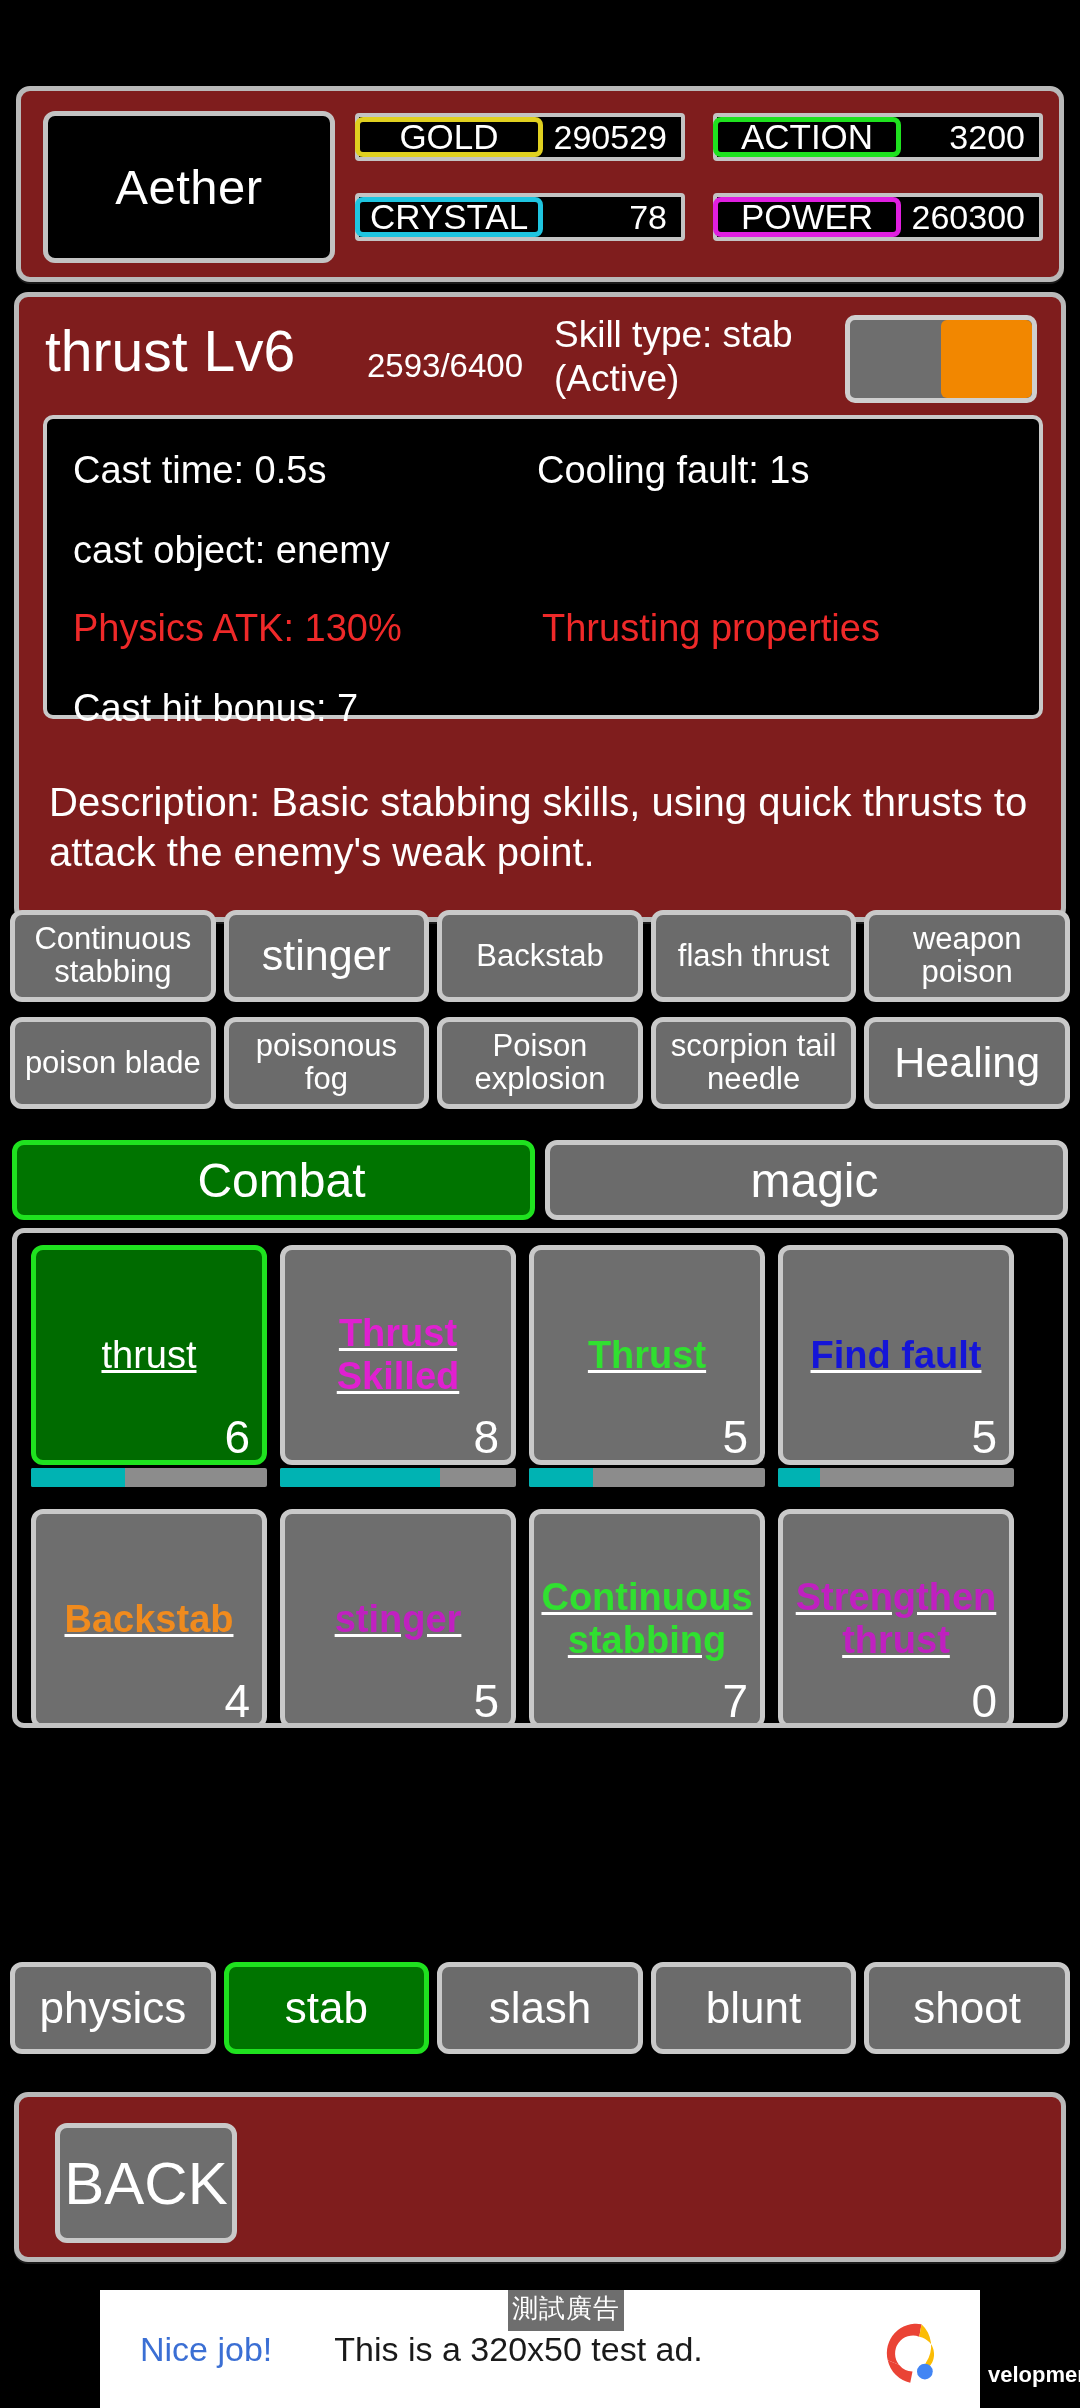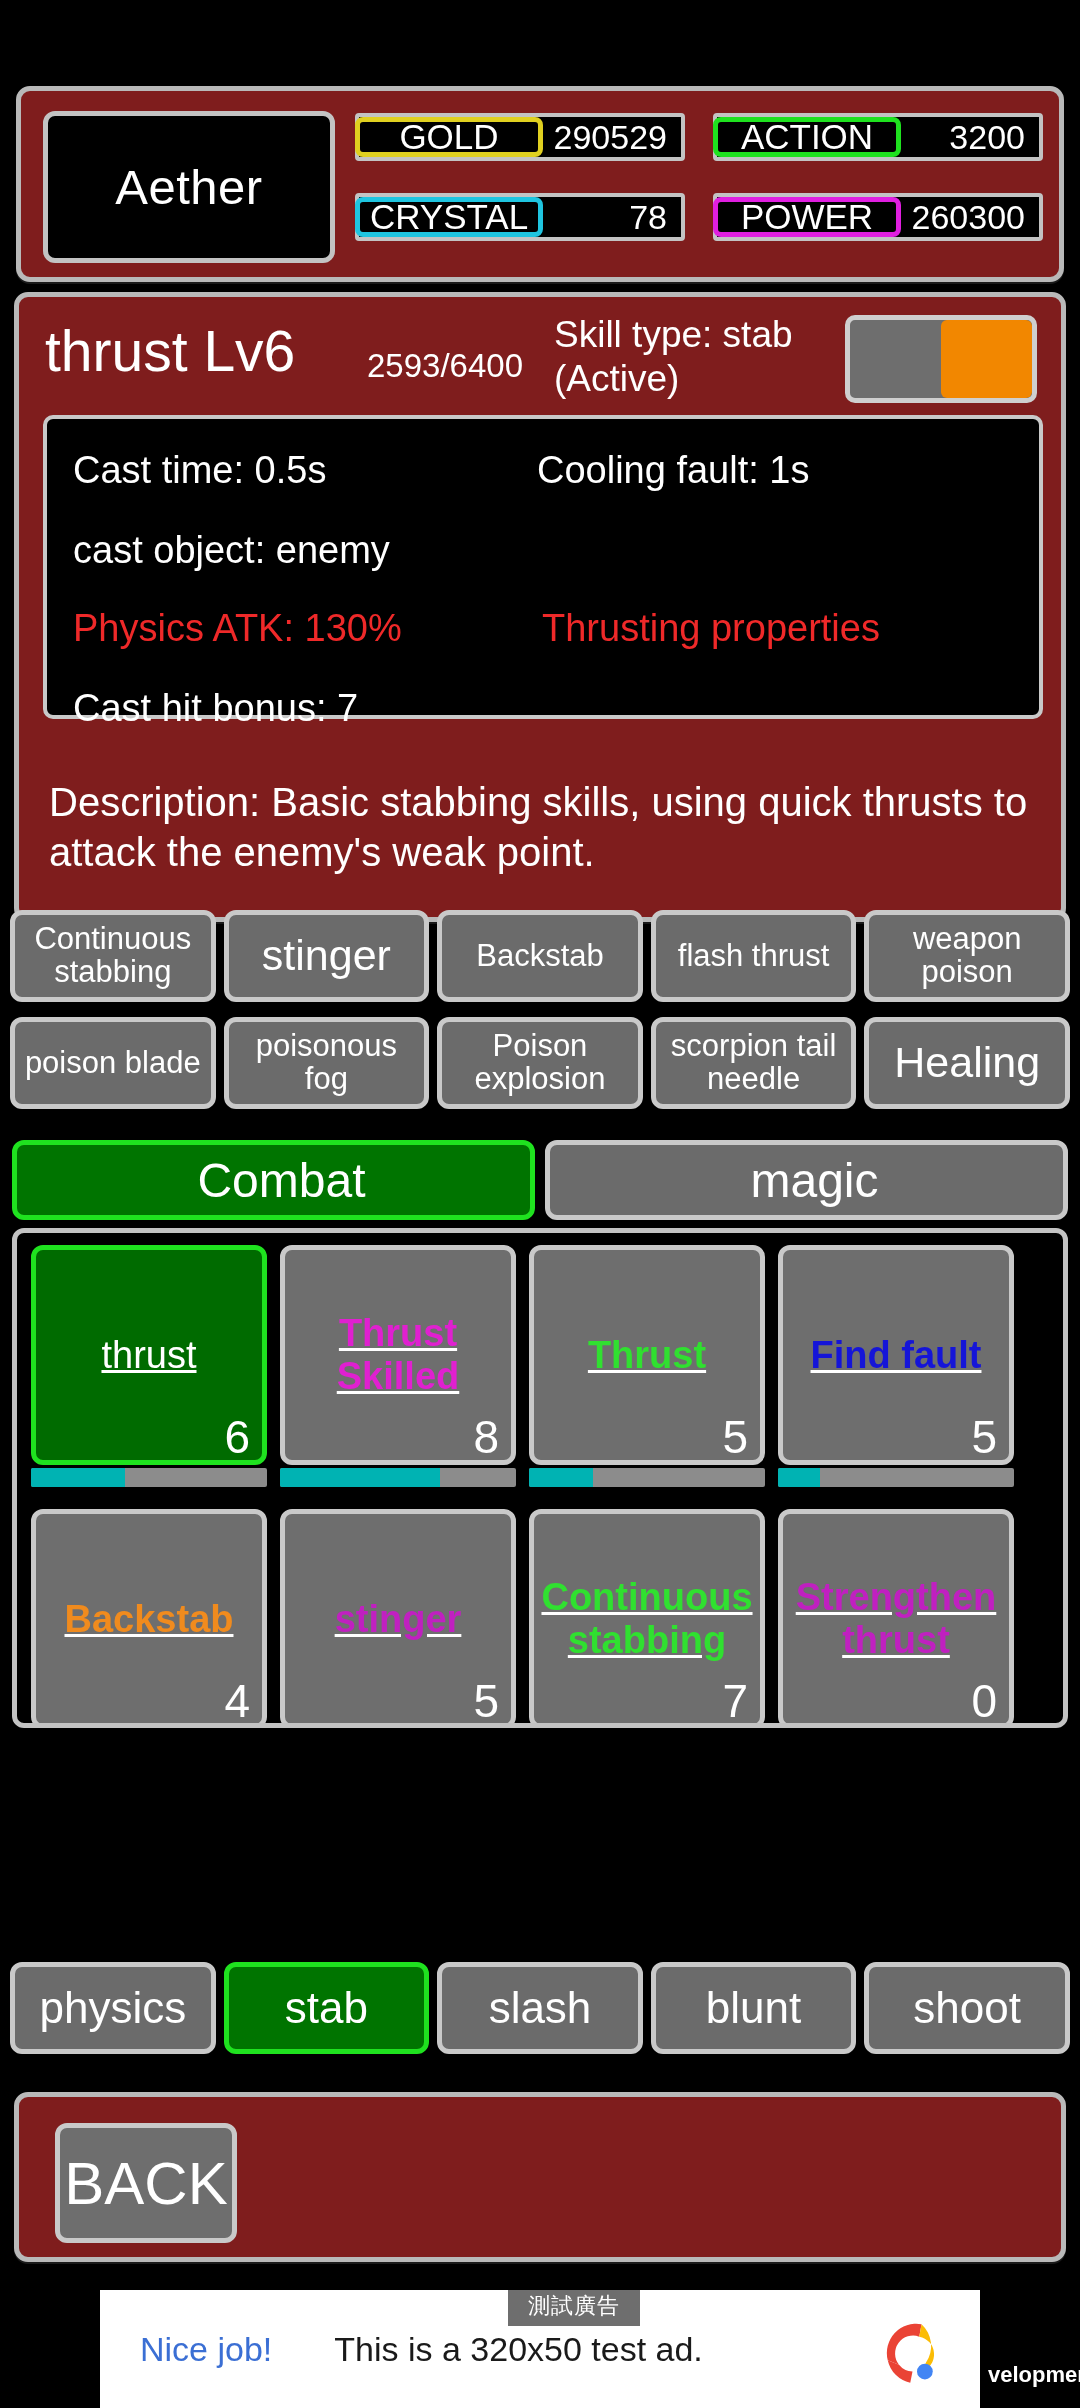--- a/index.html
+++ b/index.html
@@ -290,22 +290,22 @@
     color: #1a1a1a;
     font-size: 34px;
     margin-left: 62px;
     white-space: nowrap;
   }
   #ad-badge {
     position: absolute;
     left: 408px; top: -2px;
     background: #6e6e6e;
     color: #ffffff;
-    font-size: 22px;
-    padding: 3px 20px 5px;
+    font-size: 26px;
+    padding: 3px 4px 5px;
     letter-spacing: 1px;
     white-space: nowrap;
   }
   #ad-logo {
     position: absolute;
     right: 36px; top: 50%;
     transform: translateY(-50%);
     width: 72px; height: 72px;
   }
   #unity-watermark {

